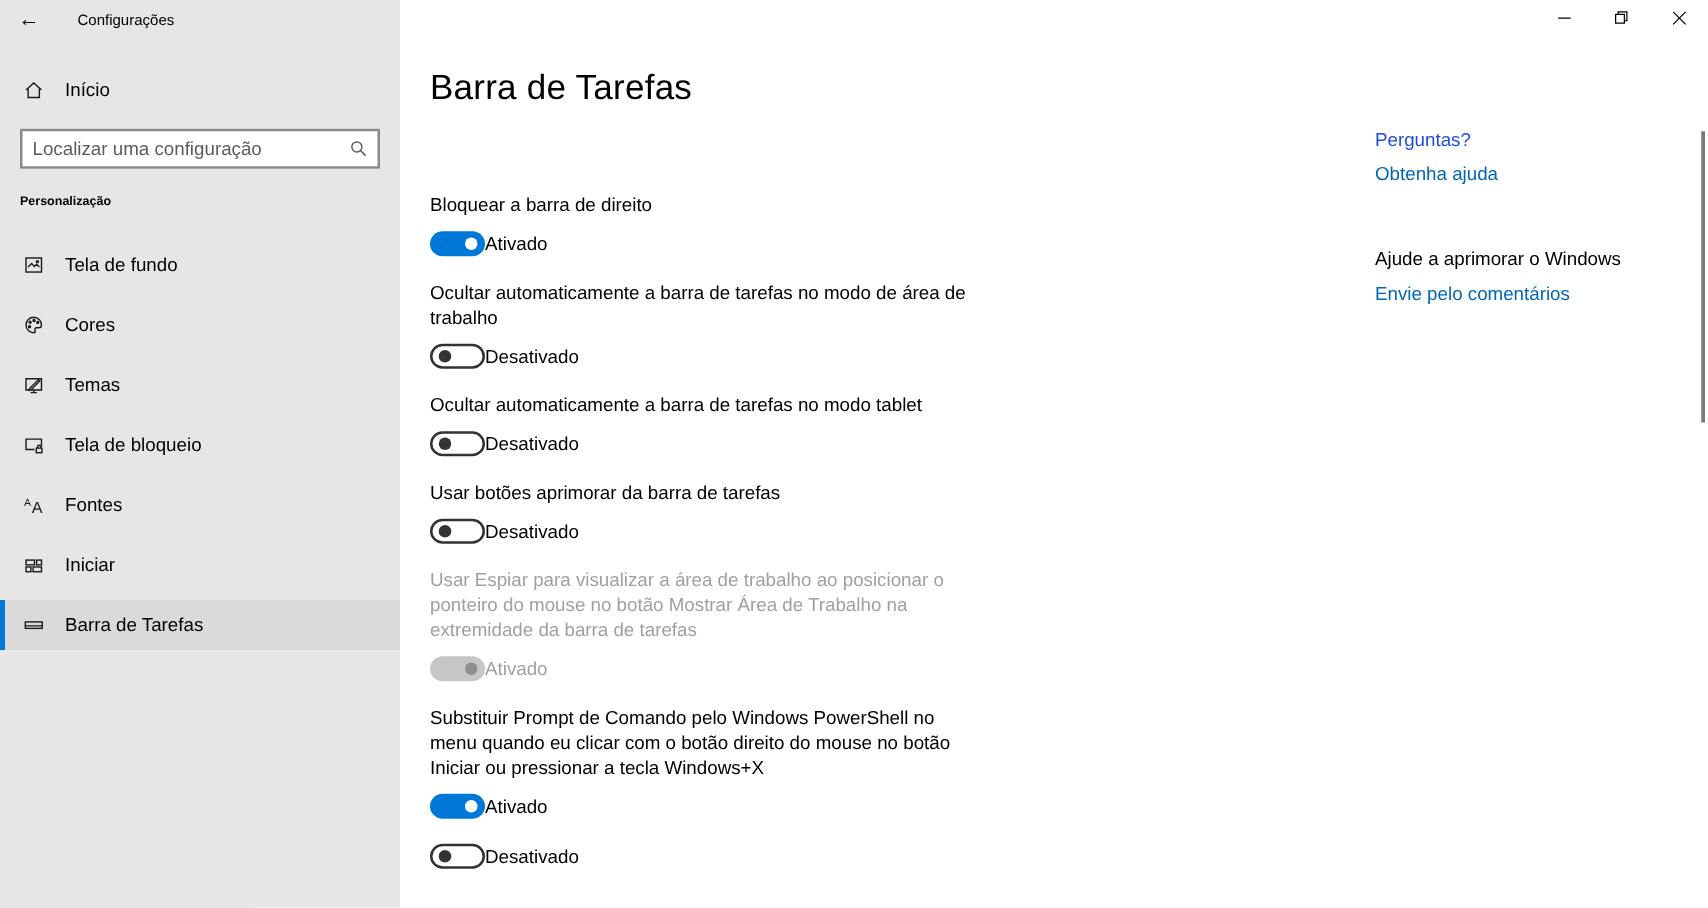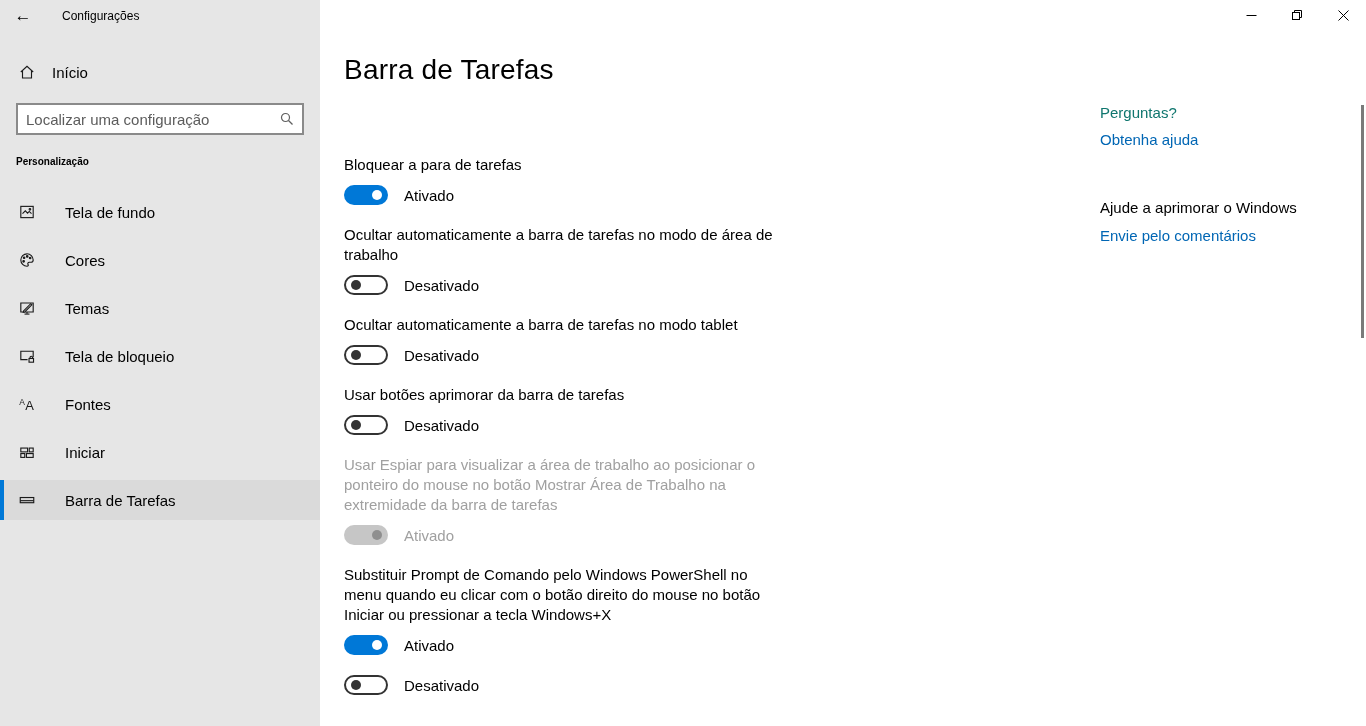--- a/index.html
+++ b/index.html
@@ -43,21 +43,21 @@
   .search-box input::placeholder { color:#5c5c5c; opacity:1; }
   .search-icon-wrap {
     width:30px; height:28px; display:flex; align-items:center; justify-content:center;
   }
   .section-header {
     position:absolute; left:16px; top:156px; font-size:10px; font-weight:bold;
   }
   .nav { position:absolute; left:0; top:192px; width:320px; }
   .nav-item {
     position:relative; height:40px; margin-bottom:8px;
-    display:flex; align-items:center; padding-left:18px; gap:29px;
+    display:flex; align-items:center; padding-left:18px; gap:16px;
     font-size:15px; cursor:default;
   }
   .nav-item .accent-bar {
     display:none; position:absolute; left:0; top:0; width:4px; height:40px;
     background:var(--accent);
   }
   .nav-item.selected { background:#dadada; }
   .nav-item.selected .accent-bar { display:block; }
   .nav-icon { width:18px; height:18px; display:flex; align-items:center; justify-content:center; }
   .nav-icon svg, .home-icon svg { display:block; }
@@ -75,26 +75,26 @@
   .toggle {
     width:44px; height:20px; border-radius:10px; position:relative; flex:0 0 44px;
   }
   .toggle .knob { position:absolute; border-radius:50%; }
   .toggle.off { border:2px solid #333; background:transparent; }
   .toggle.off .knob { width:10px; height:10px; background:#333; left:5px; top:3px; }
   .toggle.on { background:var(--accent); }
   .toggle.on .knob { width:10px; height:10px; background:#fff; right:6px; top:5px; }
   .setting.disabled .toggle.on { background:#c6c6c6; }
   .setting.disabled .toggle.on .knob { background:#8f8f8f; }
-  .toggle-state { margin-left:16px; font-size:15px; color:#000; }
+  .toggle-state { font-size:15px; color:#000; }
   .setting.disabled .toggle-state { color:#a0a0a0; }
 
   
   .help-line { position:absolute; left:1100px; font-size:15px; white-space:nowrap; }
-  .help-title-1 { top:104px; color:#0f766e; }
+  .help-title-1 { top:104px; color:#1d4ed8; }
   .help-link-1  { top:131px; color:var(--link); cursor:pointer; }
   .help-title-2 { top:199px; color:#000; }
   .help-link-2  { top:227px; color:var(--link); cursor:pointer; }
 
   
   .win-controls { position:absolute; right:0; top:0; display:flex; }
   .win-btn {
     width:46px; height:32px; display:flex; align-items:center; justify-content:center;
   }
 
@@ -215,21 +215,21 @@
         </span>
     <span class="nav-label">Barra de Tarefas</span>
   </div>
     </div>
 </div>
 
 <div class="page-title">Barra de Tarefas</div>
 
 <div class="settings">
     <div class="setting">
-    <div class="setting-label">Bloquear a para de tarefas</div>
+    <div class="setting-label">Bloquear a barra de direito</div>
     <div class="toggle-row">
       <div class="toggle on">
           <div class="knob"></div>
         </div>
       <span class="toggle-state">Ativado</span>
     </div>
   </div>
     <div class="setting">
     <div class="setting-label">Ocultar automaticamente a barra de tarefas no modo de área de trabalho</div>
     <div class="toggle-row">

